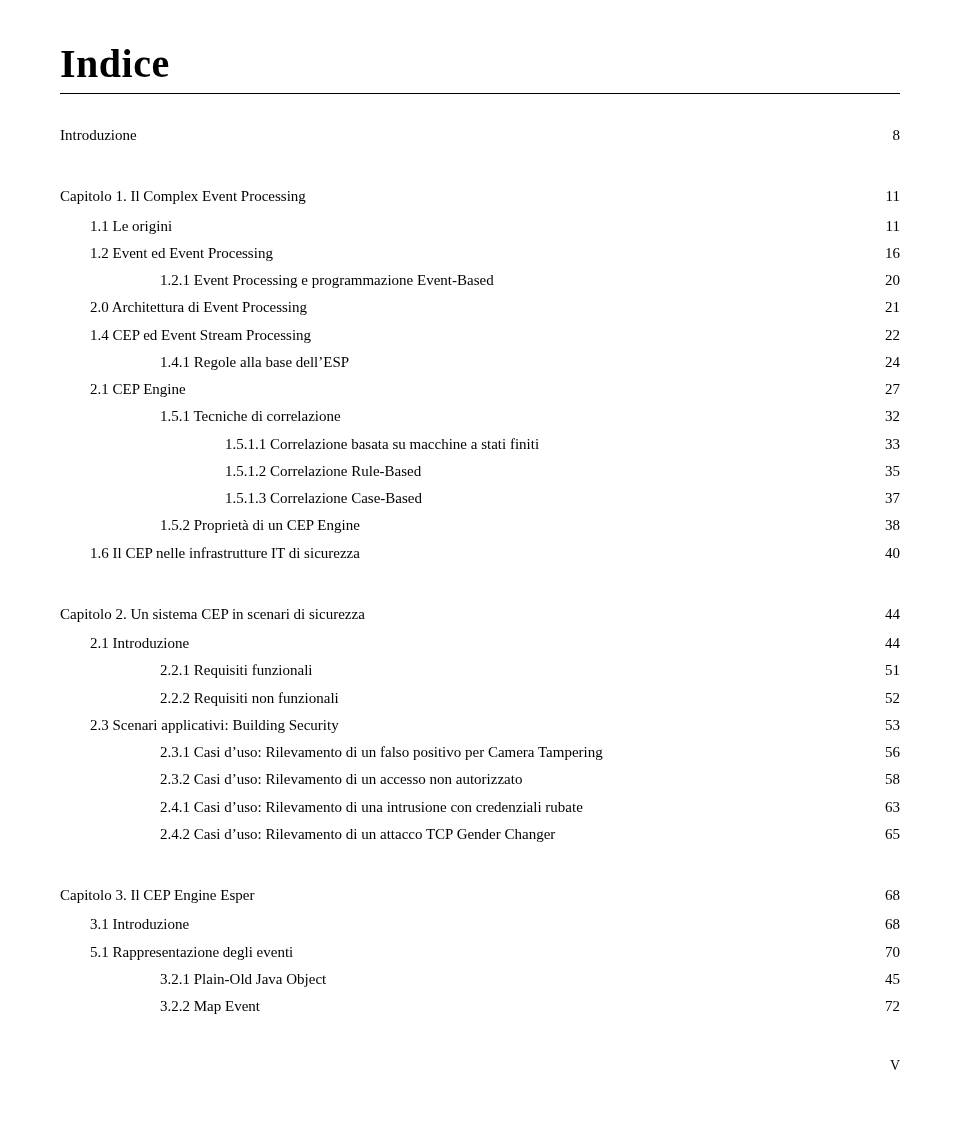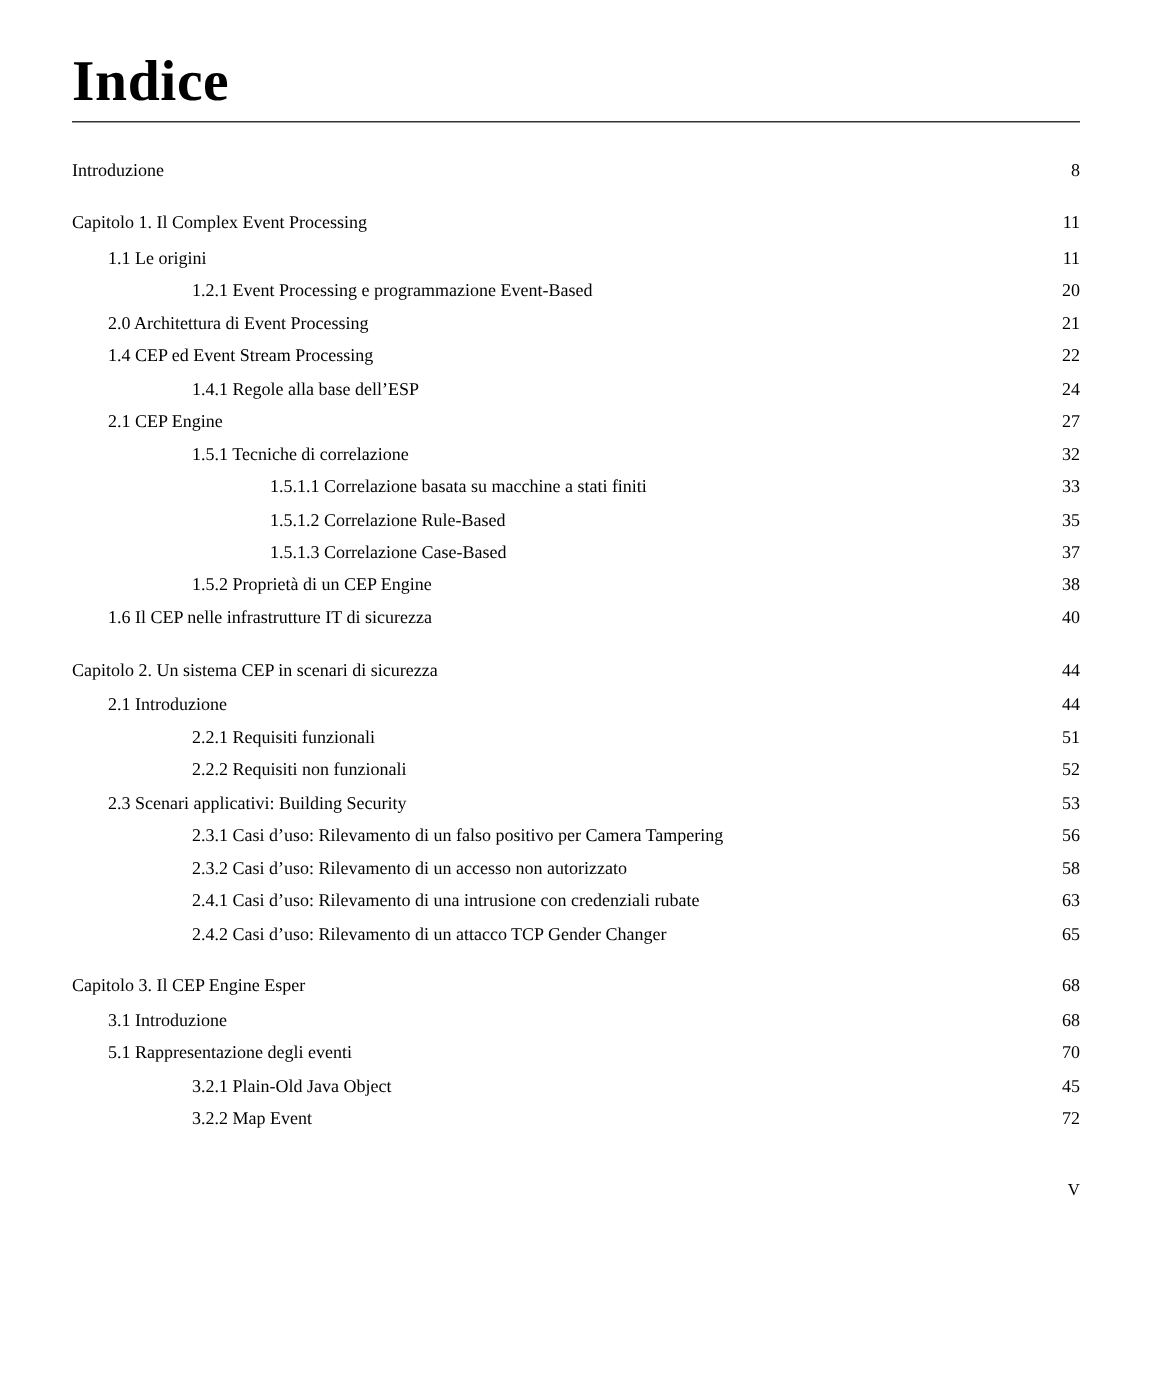--- a/index.html
+++ b/index.html
@@ -12,21 +12,21 @@
       background: #ffffff;
       font-family: "Times New Roman", Times, serif;
       font-size: 15px;
       color: #000000;
       padding: 40px 60px 60px 60px;
       max-width: 960px;
       min-height: 1145px;
     }
 
     .page-title {
-      font-size: 48px;
+      font-size: 40px;
       font-weight: bold;
       margin-bottom: 6px;
       letter-spacing: 0.5px;
     }
 
     .title-divider {
       border: none;
       border-top: 1.5px solid #000;
       margin-bottom: 30px;
     }
@@ -52,21 +52,21 @@
       text-align: right;
     }
 
     
     .indent-0 { padding-left: 0px; }
     .indent-1 { padding-left: 30px; }
     .indent-2 { padding-left: 100px; }
     .indent-3 { padding-left: 165px; }
 
     .capitolo-row {
-      margin-top: 20px;
+      margin-top: 38px;
       margin-bottom: 6px;
     }
 
     .capitolo-row .label {
       font-size: 15px;
     }
 
     .bottom-label {
       position: relative;
       margin-top: 40px;
@@ -88,20 +88,24 @@
     </div>
     <div class="toc-row capitolo-row">
       <span class="label indent-0">Capitolo 1.  Il Complex Event Processing</span>
       <span class="page-num">11</span>
     </div>
     <div class="toc-row">
       <span class="label indent-1">1.1      Le origini</span>
       <span class="page-num">11</span>
     </div>
     <div class="toc-row">
+      <span class="label indent-1">1.2      Event ed Event Processing</span>
+      <span class="page-num">16</span>
+    </div>
+    <div class="toc-row">
       <span class="label indent-2">1.2.1      Event Processing e programmazione Event-Based</span>
       <span class="page-num">20</span>
     </div>
     <div class="toc-row">
       <span class="label indent-1">2.0      Architettura di Event Processing</span>
       <span class="page-num">21</span>
     </div>
     <div class="toc-row">
       <span class="label indent-1">1.4      CEP ed Event Stream Processing</span>
       <span class="page-num">22</span>

